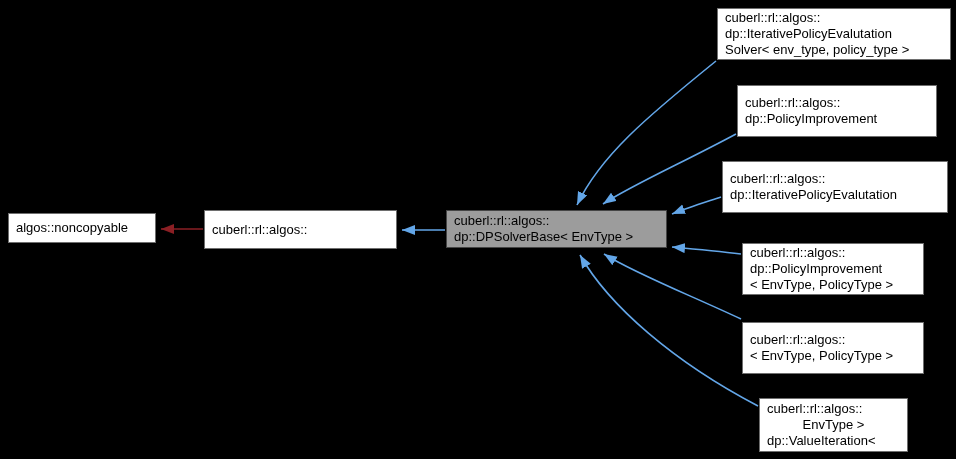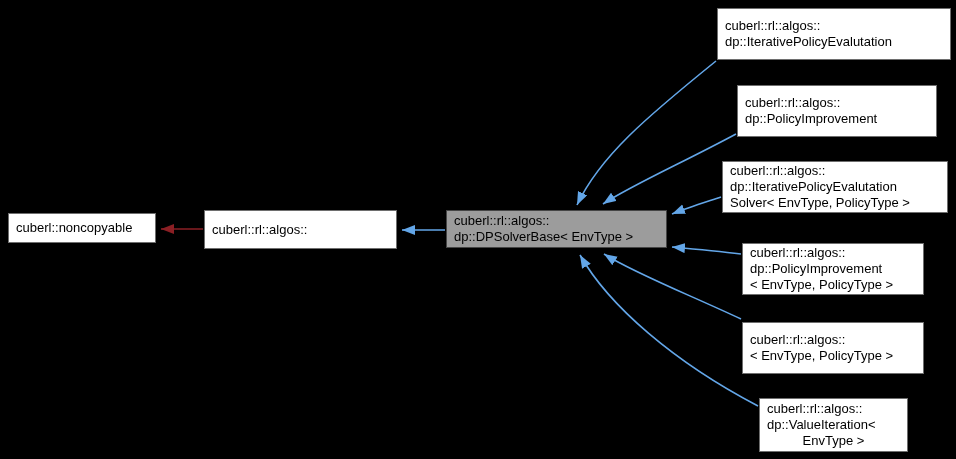--- a/index.html
+++ b/index.html
@@ -60,58 +60,58 @@
     <path d="M721,197 C703,203 687,208 672,214" fill="none" stroke-width="1.6" marker-end="url(#ah-blue)" stroke="#63a6e8"></path>
 
     <path d="M741,254 C716,251 694,249 672,247" fill="none" stroke-width="1.6" marker-end="url(#ah-blue)" stroke="#63a6e8"></path>
 
     <path d="M741,319 C690,295 634,273 604,254" fill="none" stroke-width="1.6" marker-end="url(#ah-blue)" stroke="#63a6e8"></path>
 
     <path d="M758,406 C674,362 609,306 580,255" fill="none" stroke-width="1.6" marker-end="url(#ah-blue)" stroke="#63a6e8"></path>
   </svg>
 
   <div class="node" style="left:8px;top:213px;width:148px;height:30px;">
-    <span class="line">cuberl::noncopyable</span>
+    <span class="line">algos::noncopyable</span>
   </div>
 
   <div class="node" style="left:204px;top:210px;width:193px;height:39px;">
     <span class="line">cuberl::rl::algos::</span>
   </div>
 
   <div class="node focus" style="left:446px;top:210px;width:221px;height:38px;">
     <span class="line">cuberl::rl::algos::</span>
     <span class="line">dp::DPSolverBase&lt; EnvType &gt;</span>
   </div>
 
   <div class="node" style="left:717px;top:8px;width:234px;height:52px;">
     <span class="line">cuberl::rl::algos::</span>
     <span class="line">dp::IterativePolicyEvalutation</span>
+    <span class="line">Solver&lt; env_type, policy_type &gt;</span>
   </div>
 
   <div class="node" style="left:737px;top:85px;width:200px;height:52px;">
     <span class="line">cuberl::rl::algos::</span>
     <span class="line">dp::PolicyImprovement</span>
   </div>
 
   <div class="node" style="left:722px;top:161px;width:226px;height:52px;">
     <span class="line">cuberl::rl::algos::</span>
     <span class="line">dp::IterativePolicyEvalutation</span>
-    <span class="line">Solver&lt; EnvType, PolicyType &gt;</span>
   </div>
 
   <div class="node" style="left:742px;top:243px;width:182px;height:52px;">
     <span class="line">cuberl::rl::algos::</span>
     <span class="line">dp::PolicyImprovement</span>
     <span class="line">&lt; EnvType, PolicyType &gt;</span>
   </div>
 
   <div class="node" style="left:742px;top:322px;width:182px;height:52px;">
     <span class="line">cuberl::rl::algos::</span>
     <span class="line">&lt; EnvType, PolicyType &gt;</span>
   </div>
 
   <div class="node" style="left:759px;top:398px;width:149px;height:54px;">
     <span class="line">cuberl::rl::algos::</span>
+    <span class="line center">EnvType &gt;</span>
     <span class="line">dp::ValueIteration&lt;</span>
-    <span class="line center">EnvType &gt;</span>
   </div>
 
 </div>
 
 </body></html>

